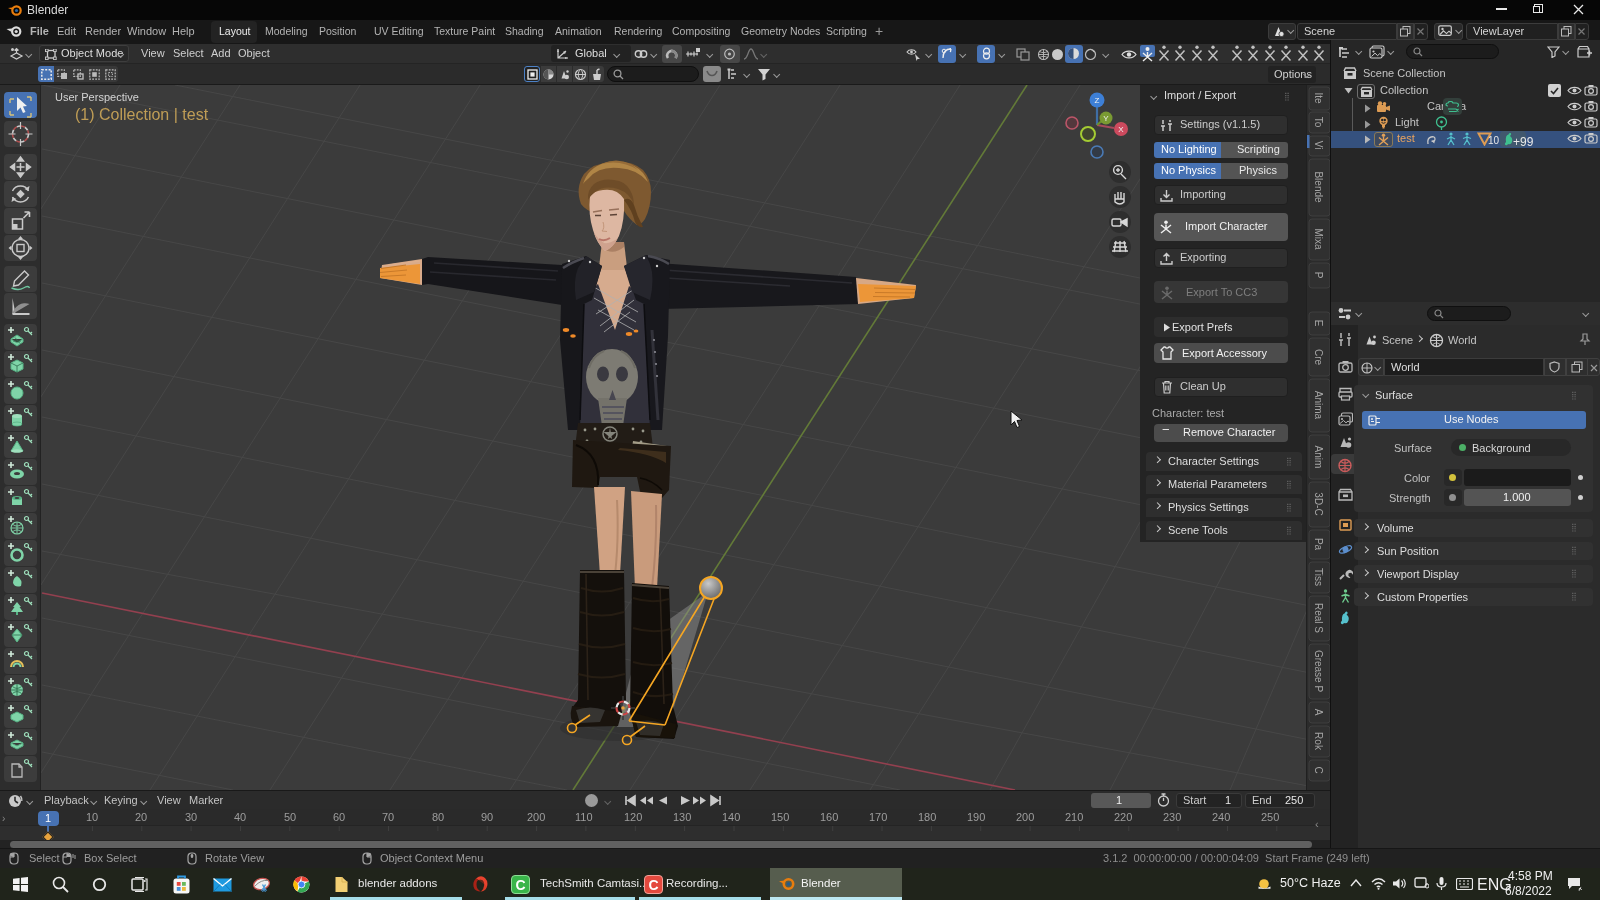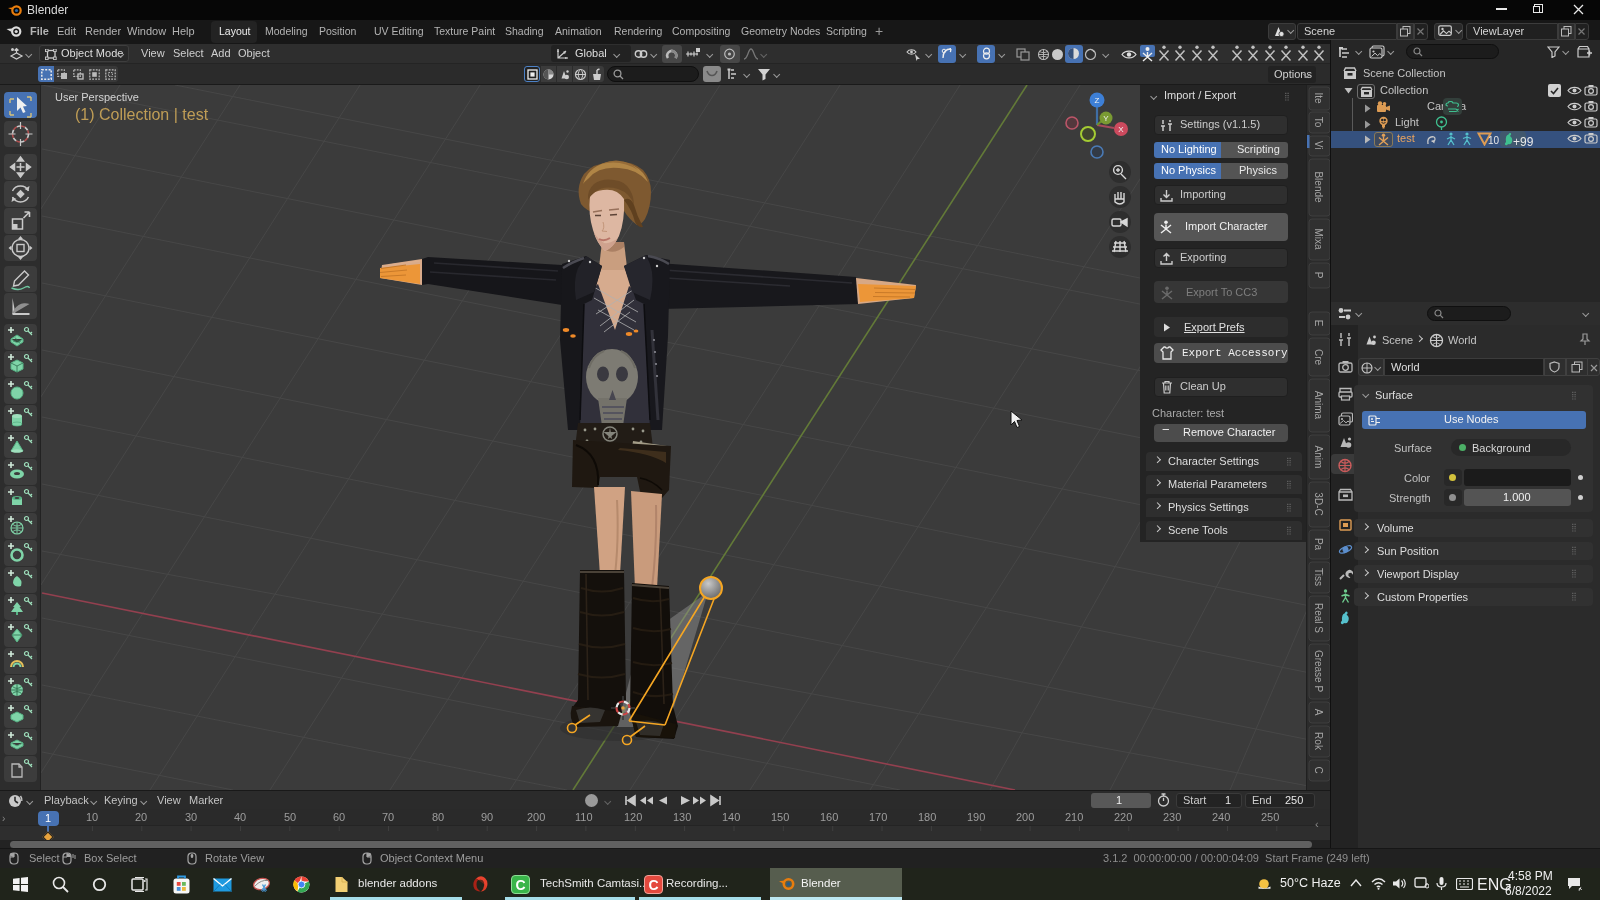--- a/index.html
+++ b/index.html
@@ -743,27 +743,27 @@
     <svg class="abs" style="left:20px;top:201px;opacity:0.45;" width="14" height="14" viewBox="0 0 14 14">
         <circle cx="7" cy="2.3" r="1.8" fill="#aaa"></circle>
         <path d="M2 5 L12 13 M12 5 L2 13 M7 4.5 L7 9" stroke="#aaa" stroke-width="1.5" fill="none"></path>
       </svg>
     <span class="abs" style="left:46px;top:201px;color:#7e7e7e;">Export To CC3</span>
 
     <span class="abs" style="left:14px;top:232px;width:134px;height:20px;background:#2d2d2d;border-radius:4px;"></span>
     <svg class="abs" style="left:23px;top:238px;" width="8" height="9" viewBox="0 0 8 9">
         <path d="M1 0.5 L7 4.5 L1 8.5 Z" fill="#ddd"></path>
       </svg>
-    <span class="abs" style="left:44px;top:236px;color:#e0e0e0;text-decoration:underline;">Export Prefs</span>
+    <span class="abs" style="left:32px;top:236px;color:#e0e0e0;">Export Prefs</span>
 
     <span class="abs" style="left:14px;top:258px;width:134px;height:20px;background:#4c4c4c;border-radius:4px;"></span>
     <svg class="abs" style="left:20px;top:261px;" width="14" height="14" viewBox="0 0 14 14">
         <path d="M4 1 L1 4 L3 6 L3 13 L11 13 L11 6 L13 4 L10 1 L9 1 Q7 3.4 5 1 Z" fill="none" stroke="#e8e8e8" stroke-width="1.3"></path>
       </svg>
-    <span class="abs" style="left:42px;top:262px;color:#f0f0f0;font-family:Liberation Mono, monospace;">Export Accessory</span>
+    <span class="abs" style="left:42px;top:262px;color:#f0f0f0;">Export Accessory</span>
 
     <span class="abs" style="left:14px;top:292px;width:134px;height:20px;background:#2f2f2f;border:1px solid #1f1f1f;border-radius:4px;"></span>
     <svg class="abs" style="left:21px;top:295px;" width="12" height="14" viewBox="0 0 12 14">
         <path d="M1 3 L11 3 M4 3 L4 1.5 L8 1.5 L8 3 M2.5 3 L3.2 13 L8.8 13 L9.5 3 M4.8 5.5 L4.8 10.5 M7.2 5.5 L7.2 10.5" stroke="#ccc" stroke-width="1.2" fill="none"></path>
       </svg>
     <span class="abs" style="left:40px;top:295px;">Clean Up</span>
 
     <span class="abs" style="left:12px;top:322px;color:#ababab;">Character: test</span>
 
     <span class="abs" style="left:14px;top:339px;width:134px;height:18px;background:#4c4c4c;border-radius:4px;"></span>

